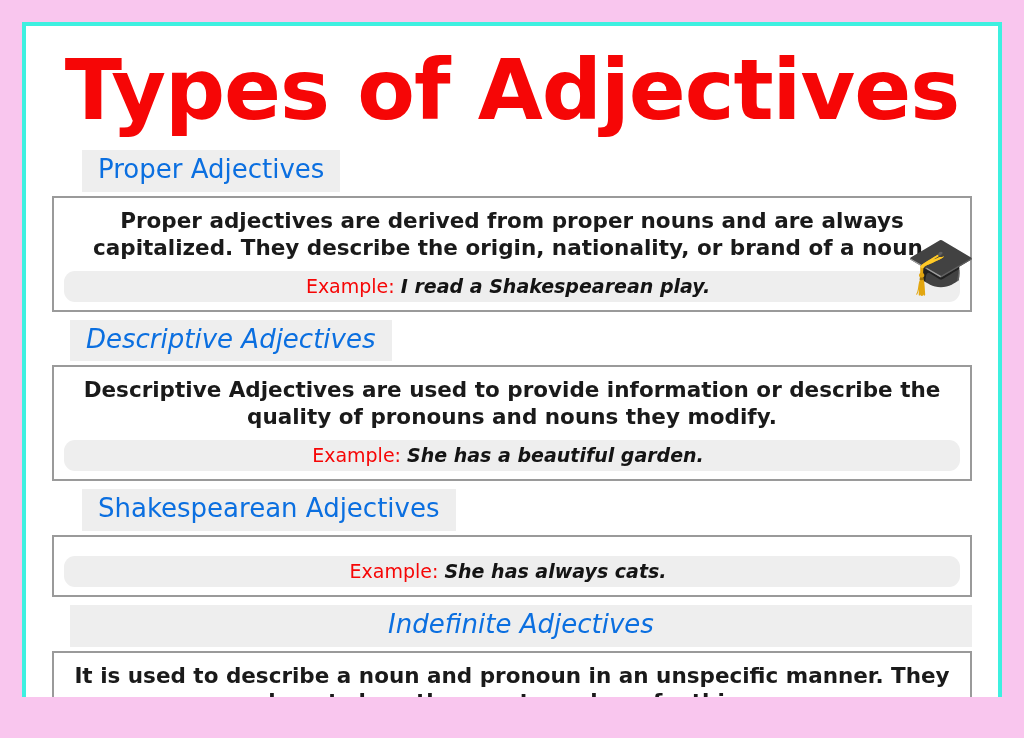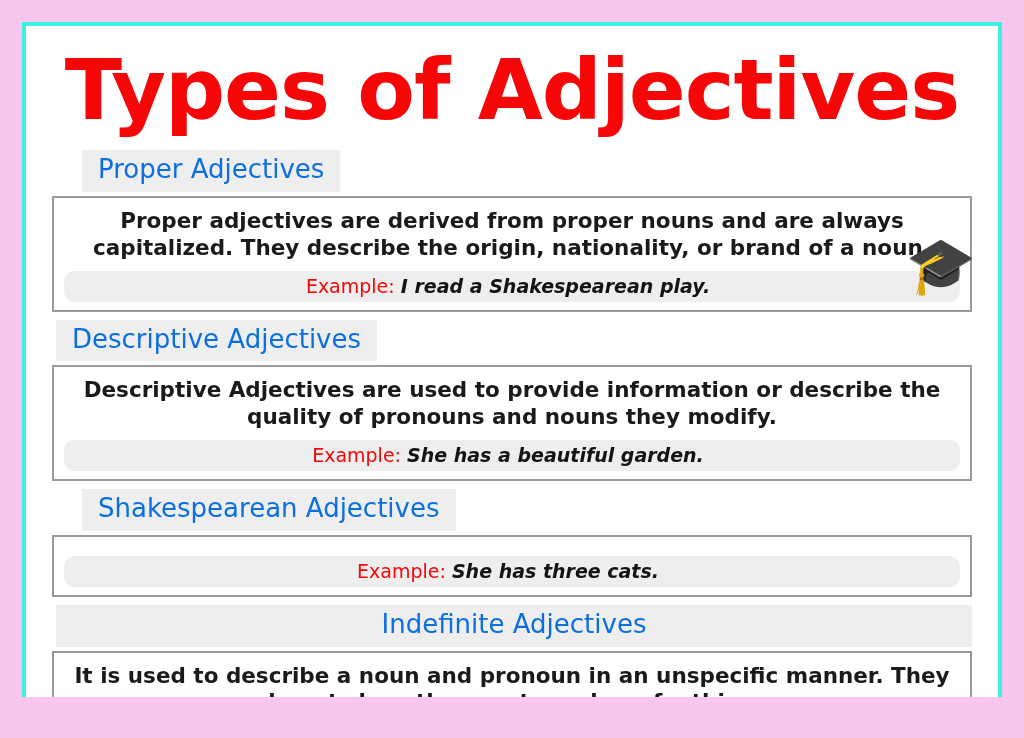--- a/index.html
+++ b/index.html
@@ -91,21 +91,21 @@
   }
   .emoji {
     position: absolute;
     right: -6px;
     top: 40px;
     font-size: 56px;
     line-height: 1;
   }
   
   .col-left .card-head { margin-left: 30px; }
-  .col-right .card-head { margin-left: 4px; }
+  .col-right .card-head { margin-left: 18px; font-style: italic; }
 </style>
 </head>
 <body>
 
 <div class="poster">
   <div class="poster-inner">
     <div class="title">Types of Adjectives</div>
 
     <div class="grid">
 
@@ -130,21 +130,21 @@
             <span class="ex-text">She has a beautiful garden.</span>
           </div>
         </div>
       </div>
 
       <div class="card col-left">
         <div class="card-head">Shakespearean Adjectives</div>
         <div class="card-box">
           <div class="example">
             <span>Example:</span>
-            <span class="ex-text">She has three cats.</span>
+            <span class="ex-text">She has always cats.</span>
           </div>
         </div>
       </div>
 
       <div class="card col-right">
         <div class="card-head center-head">Indefinite Adjectives</div>
         <div class="card-box">
           <div class="card-text">It is used to describe a noun and pronoun in an unspecific manner. They do not show the exact number of a thing.</div>
           <div class="example">
             <span>Example:</span>

